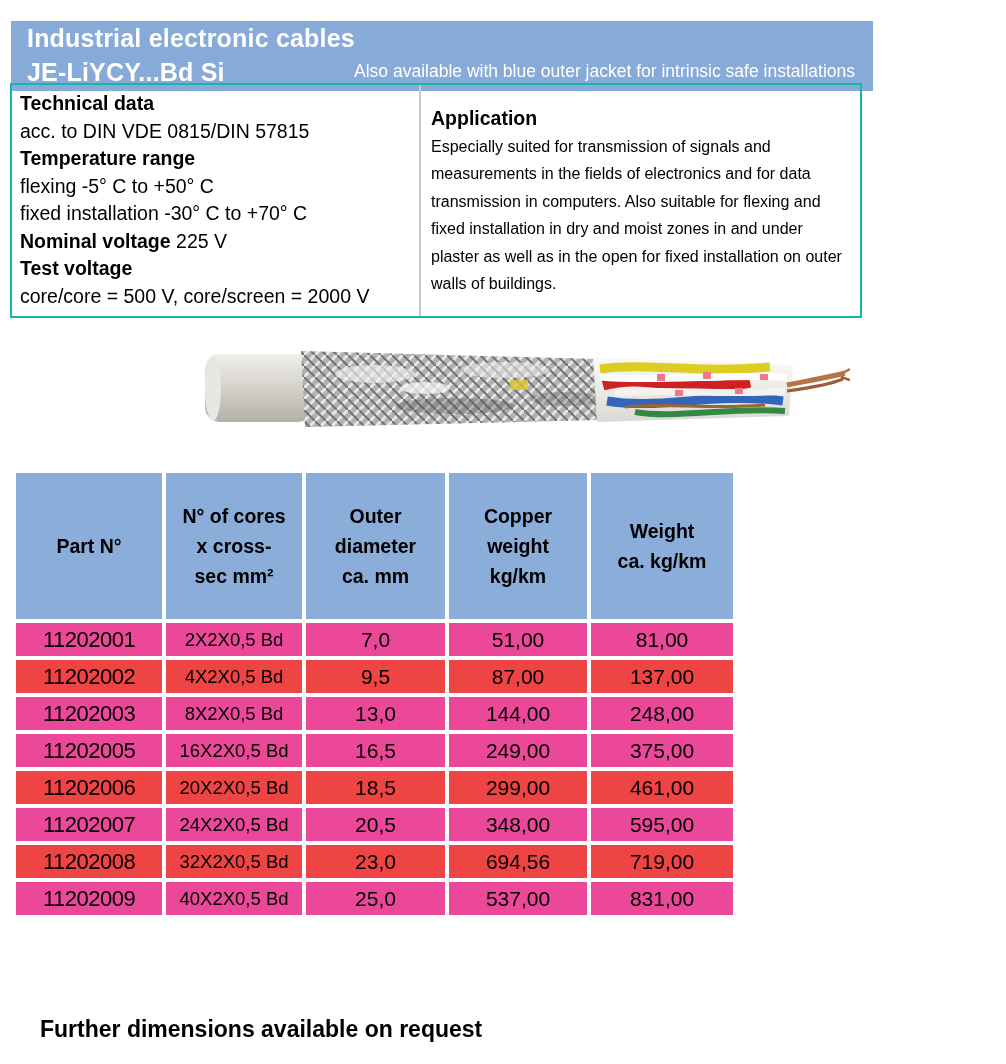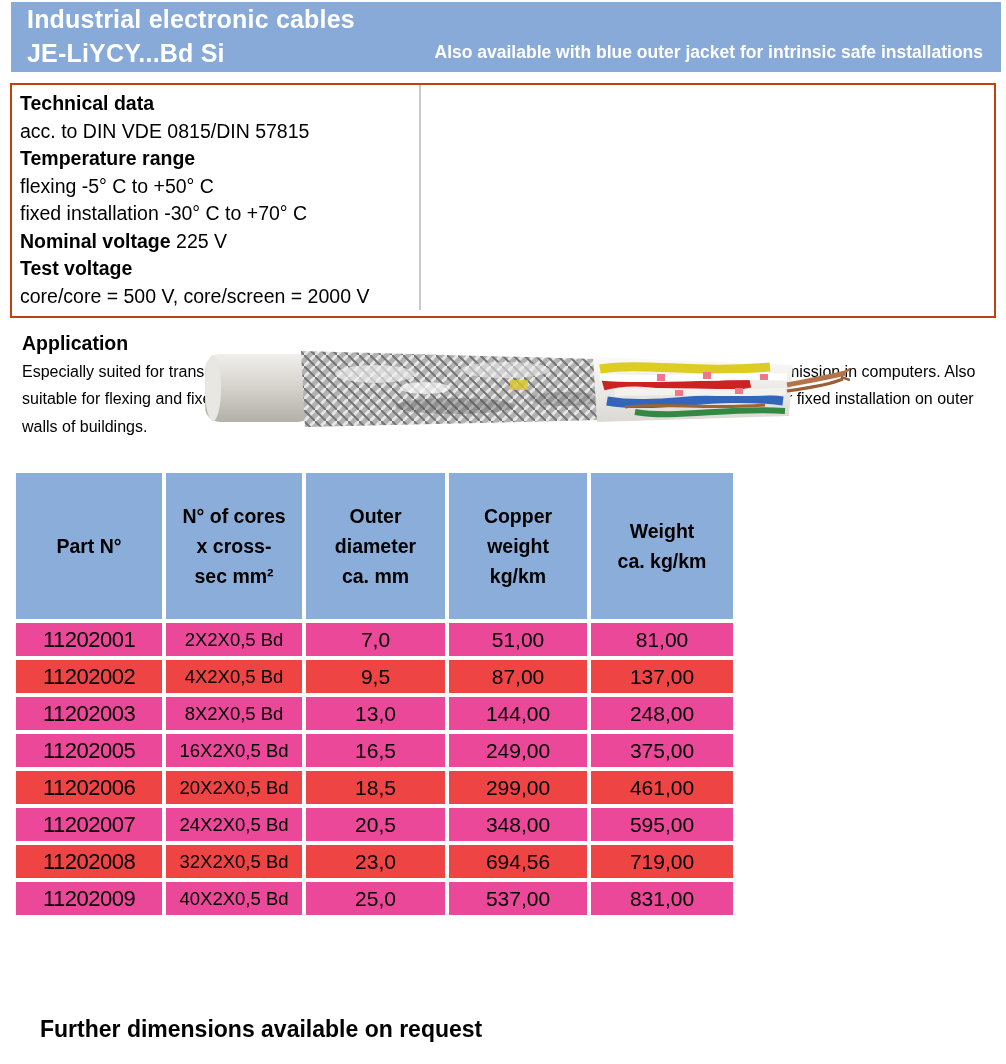--- a/index.html
+++ b/index.html
@@ -4,40 +4,40 @@
 <style>
   * { margin:0; padding:0; box-sizing:border-box; }
   html,body { background:#ffffff; }
   body {
     width:1006px; height:1064px; position:relative;
     font-family:"Liberation Sans", sans-serif; color:#000;
   }
 
   
   .banner {
-    position:absolute; left:11px; top:2px; width:990px; height:70px;
+    position:absolute; left:11px; top:21px; width:862px; height:70px;
     background:#87aad8; color:#fff;
   }
   .banner-title1 {
     position:absolute; left:16px; top:3px;
     font-size:25px; font-weight:bold; letter-spacing:0.2px;
   }
   .banner-title2 {
     position:absolute; left:16px; bottom:4px;
     font-size:25px; font-weight:bold; letter-spacing:0.2px;text-align:center;
   }
   .banner-note {
     position:absolute; right:18px; bottom:9px;
-    font-size:17.5px; font-weight:bold;
+    font-size:17.5px; font-weight:normal;
   }
 
   
   .tech-box {
-    position:absolute; left:10px; top:83px; width:986px; height:235px;
-    border:2px solid #c2410c; display:flex;flex-direction:column;
+    position:absolute; left:10px; top:83px; width:852px; height:235px;
+    border:2px solid #14b8a6; display:flex;
   }
   .tech-col-left {
     width:409px; border-right:2px solid #c9c9c9;
     padding:5px 8px 0 8px;
   }
   .tech-col-right {
     flex:1; padding:5px 10px 0 10px;margin-top:15px;
   }
   .tech-line { font-size:19.5px; line-height:27.5px; }
   .bold { font-weight:bold; }

